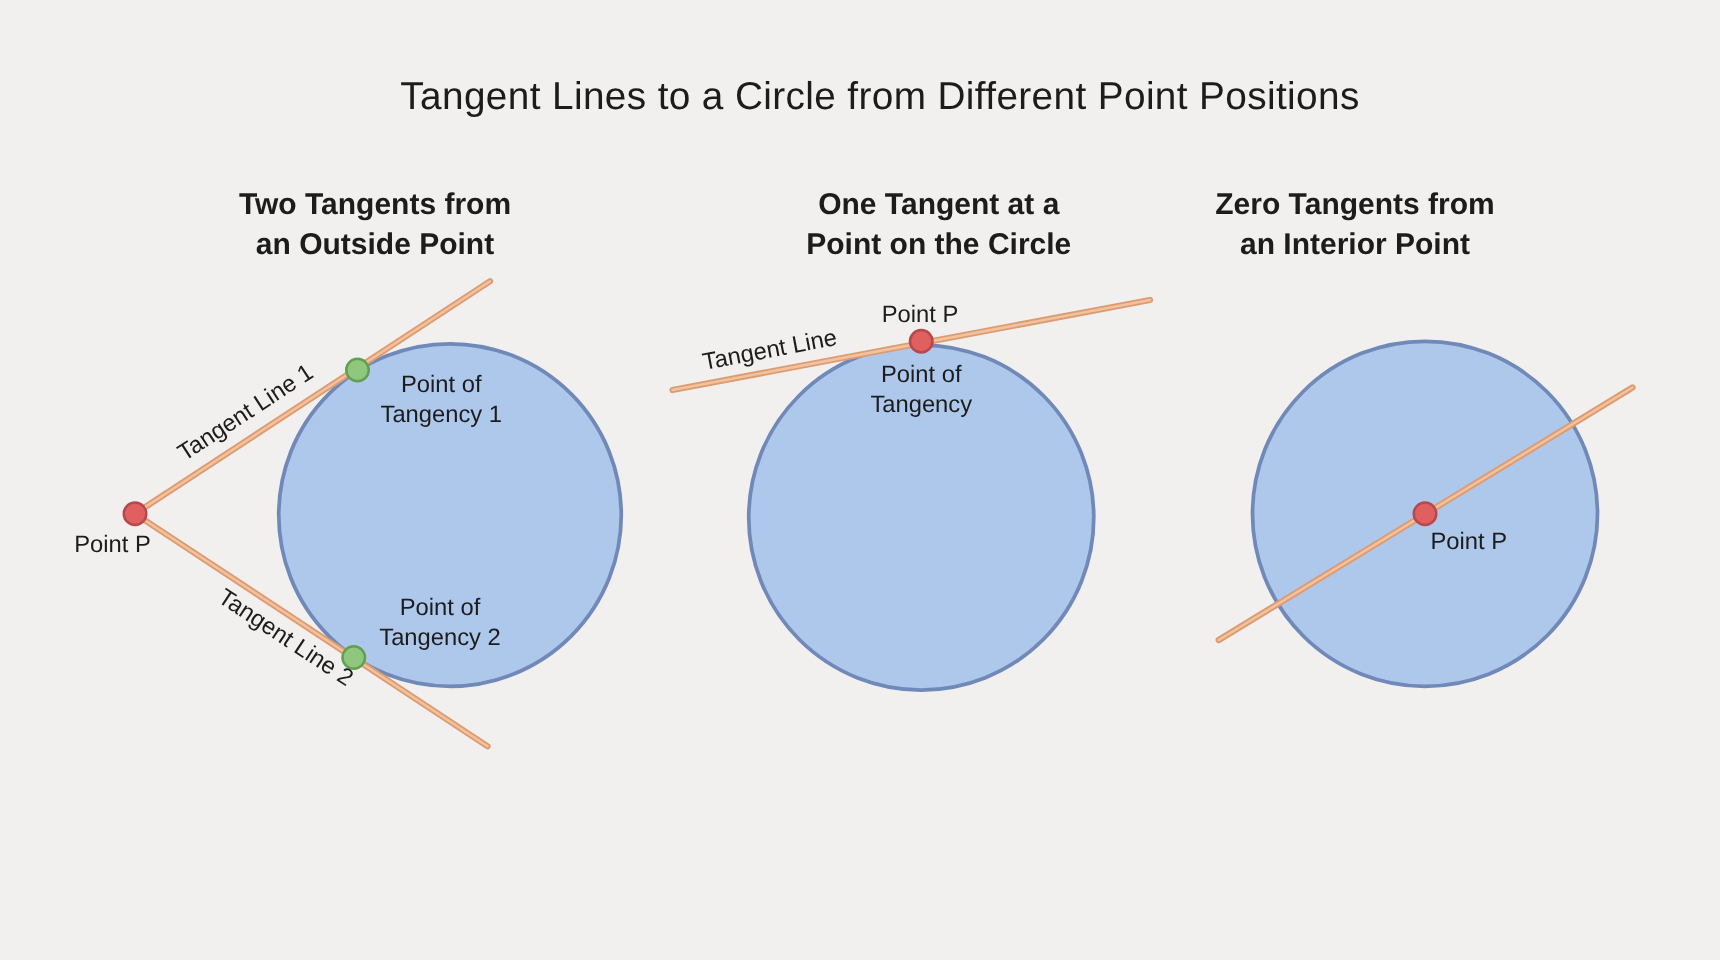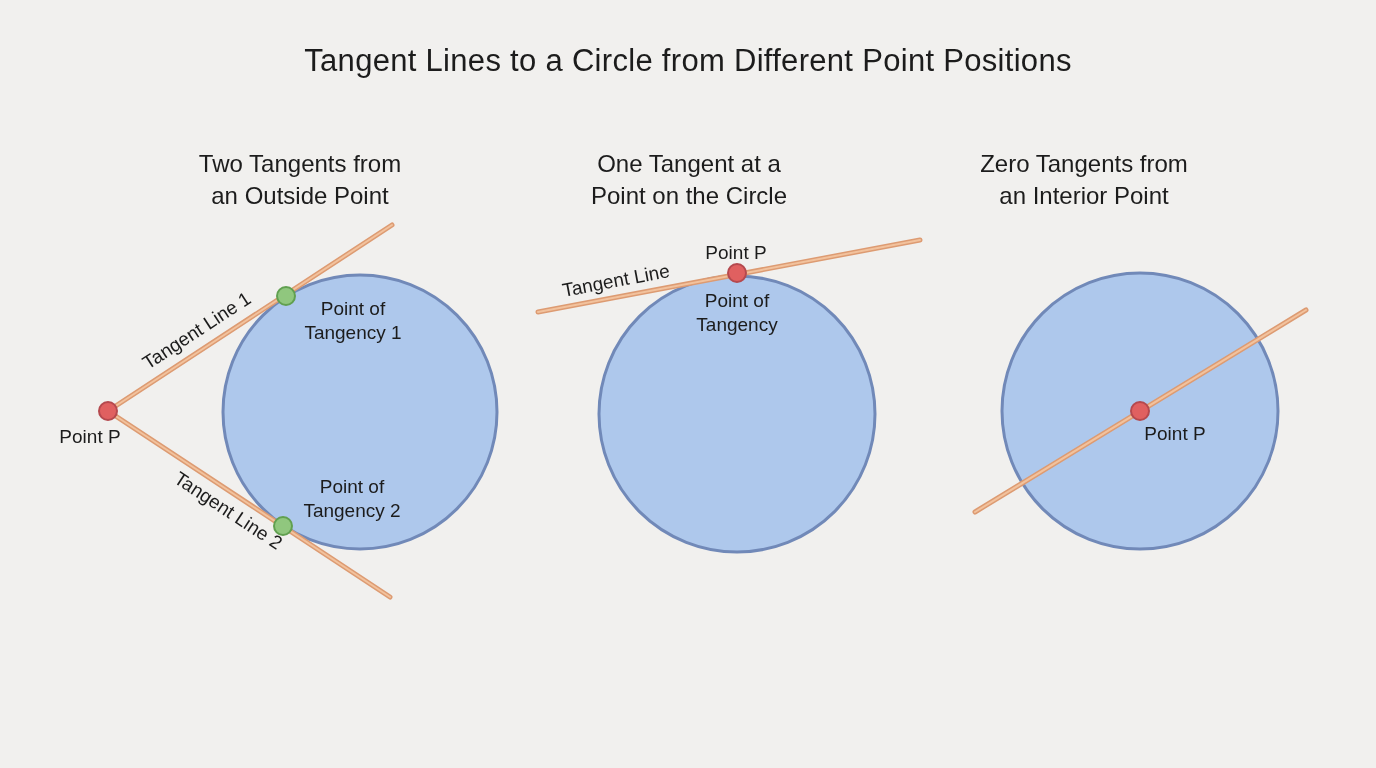--- a/index.html
+++ b/index.html
@@ -16,25 +16,25 @@
   
   .circle-shape{fill:var(--circle-fill,#aec8ec);stroke:var(--circle-stroke,#7189b8);stroke-width:3;}
   .tline-outer{stroke:var(--tangent-line-edge,#dd9b72);stroke-width:5;stroke-linecap:round;fill:none;}
   .tline-inner{stroke:var(--tangent-line-core,#f2c29d);stroke-width:2;stroke-linecap:round;fill:none;}
   .dot-red{fill:var(--point-red-fill,#e06060);stroke:var(--point-red-stroke,#b5494e);stroke-width:2;}
   .dot-green{fill:var(--point-green-fill,#90c77e);stroke:var(--point-green-stroke,#61a050);stroke-width:2;}
 
   
   .page-title{
     position:absolute;left:688px;top:61px;transform:translate(-50%,-50%);
-    font-size:31px;font-weight:500;letter-spacing:.3px;white-space:nowrap;margin:0;
+    font-size:31px;font-weight:500;letter-spacing:.3px;white-space:nowrap;margin:16px;
   }
   .panel-heading{
     position:absolute;transform:translateX(-50%);
-    font-size:24px;font-weight:400;line-height:1.33;text-align:center;
+    font-size:24px;font-weight:700;line-height:1.33;text-align:center;
     white-space:pre-line;margin:0;
   }
   .diagram-label{
     position:absolute;transform:translate(-50%,-50%);
     font-size:19px;line-height:1.27;text-align:center;white-space:pre-line;
   }
   .rot{white-space:nowrap;}
 </style>
 </head>
 <body>
@@ -60,21 +60,21 @@
     <circle class="circle-shape" cx="1140" cy="411" r="138"></circle>
     <line class="tline-outer" x1="975" y1="512" x2="1306" y2="310"></line>
     <line class="tline-inner" x1="975" y1="512" x2="1306" y2="310"></line>
     <circle class="dot-red" cx="1140" cy="411" r="9"></circle>
   </svg>
 
   <h1 class="page-title">Tangent Lines to a Circle from Different Point Positions</h1>
 
   <h2 class="panel-heading" style="left:300px;top:148px;">Two Tangents from
 an Outside Point</h2>
-  <h2 class="panel-heading" style="left:689px;top:148px;">One Tangent at a
+  <h2 class="panel-heading" style="left:751px;top:148px;">One Tangent at a
 Point on the Circle</h2>
   <h2 class="panel-heading" style="left:1084px;top:148px;">Zero Tangents from
 an Interior Point</h2>
 
   <div class="diagram-label rot" style="left:197px;top:331px;transform:translate(-50%,-50%) rotate(-33.2deg);">Tangent Line 1</div>
   <div class="diagram-label rot" style="left:228px;top:511px;transform:translate(-50%,-50%) rotate(33.4deg);">Tangent Line 2</div>
   <div class="diagram-label rot" style="left:90px;top:437px;">Point P</div>
   <div class="diagram-label" style="left:353px;top:321px;">Point of
 Tangency 1</div>
   <div class="diagram-label" style="left:352px;top:499px;">Point of

